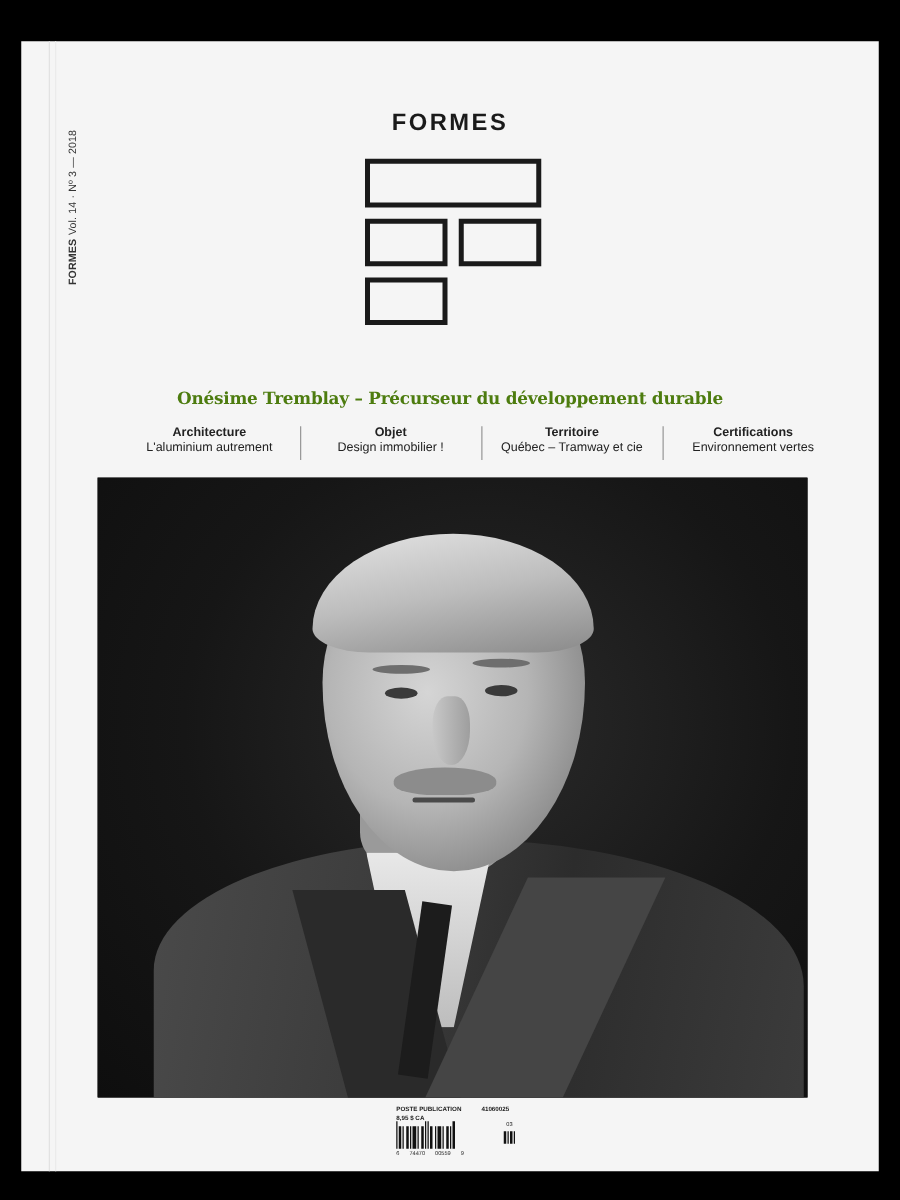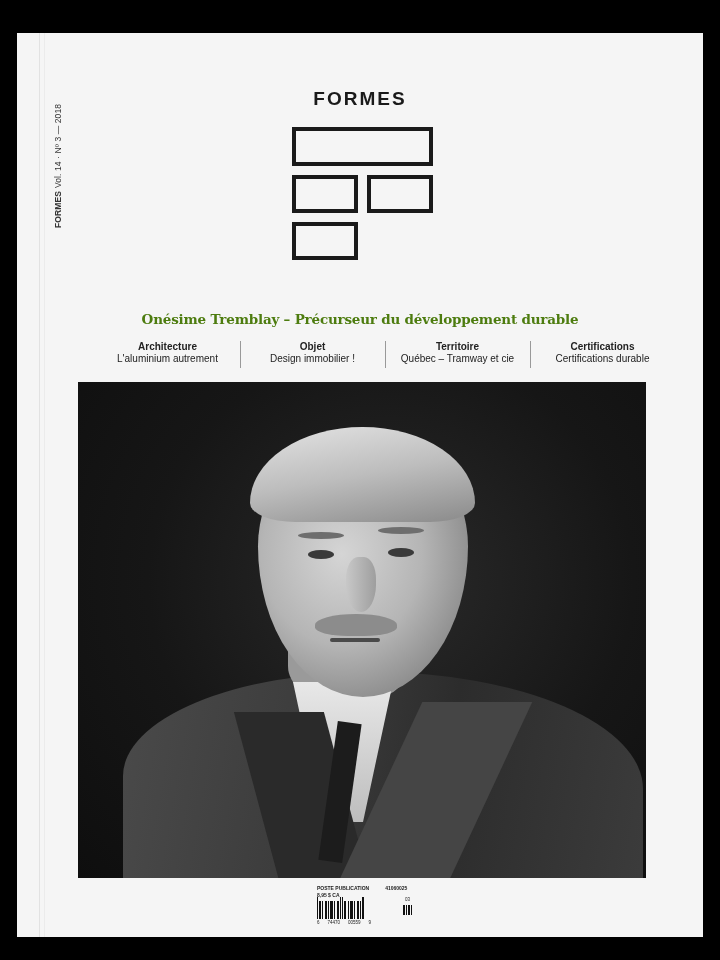--- a/index.html
+++ b/index.html
@@ -80,21 +80,21 @@
     <div class="rubric">
       <b>Objet</b>
       <span>Design immobilier !</span>
     </div>
     <div class="rubric">
       <b>Territoire</b>
       <span>Québec – Tramway et cie</span>
     </div>
     <div class="rubric">
       <b>Certifications</b>
-      <span>Certifications durable</span>
+      <span>Environnement vertes</span>
     </div>
   </div>
 
   <div class="photo" title="black-and-white portrait of an older man with grey hair and moustache">
     <div class="bg"></div>
     <div class="jacket"></div>
     <div class="neck"></div>
     <div class="shirt"></div>
     <div class="lapel-l"></div>
     <div class="lapel-r"></div>

